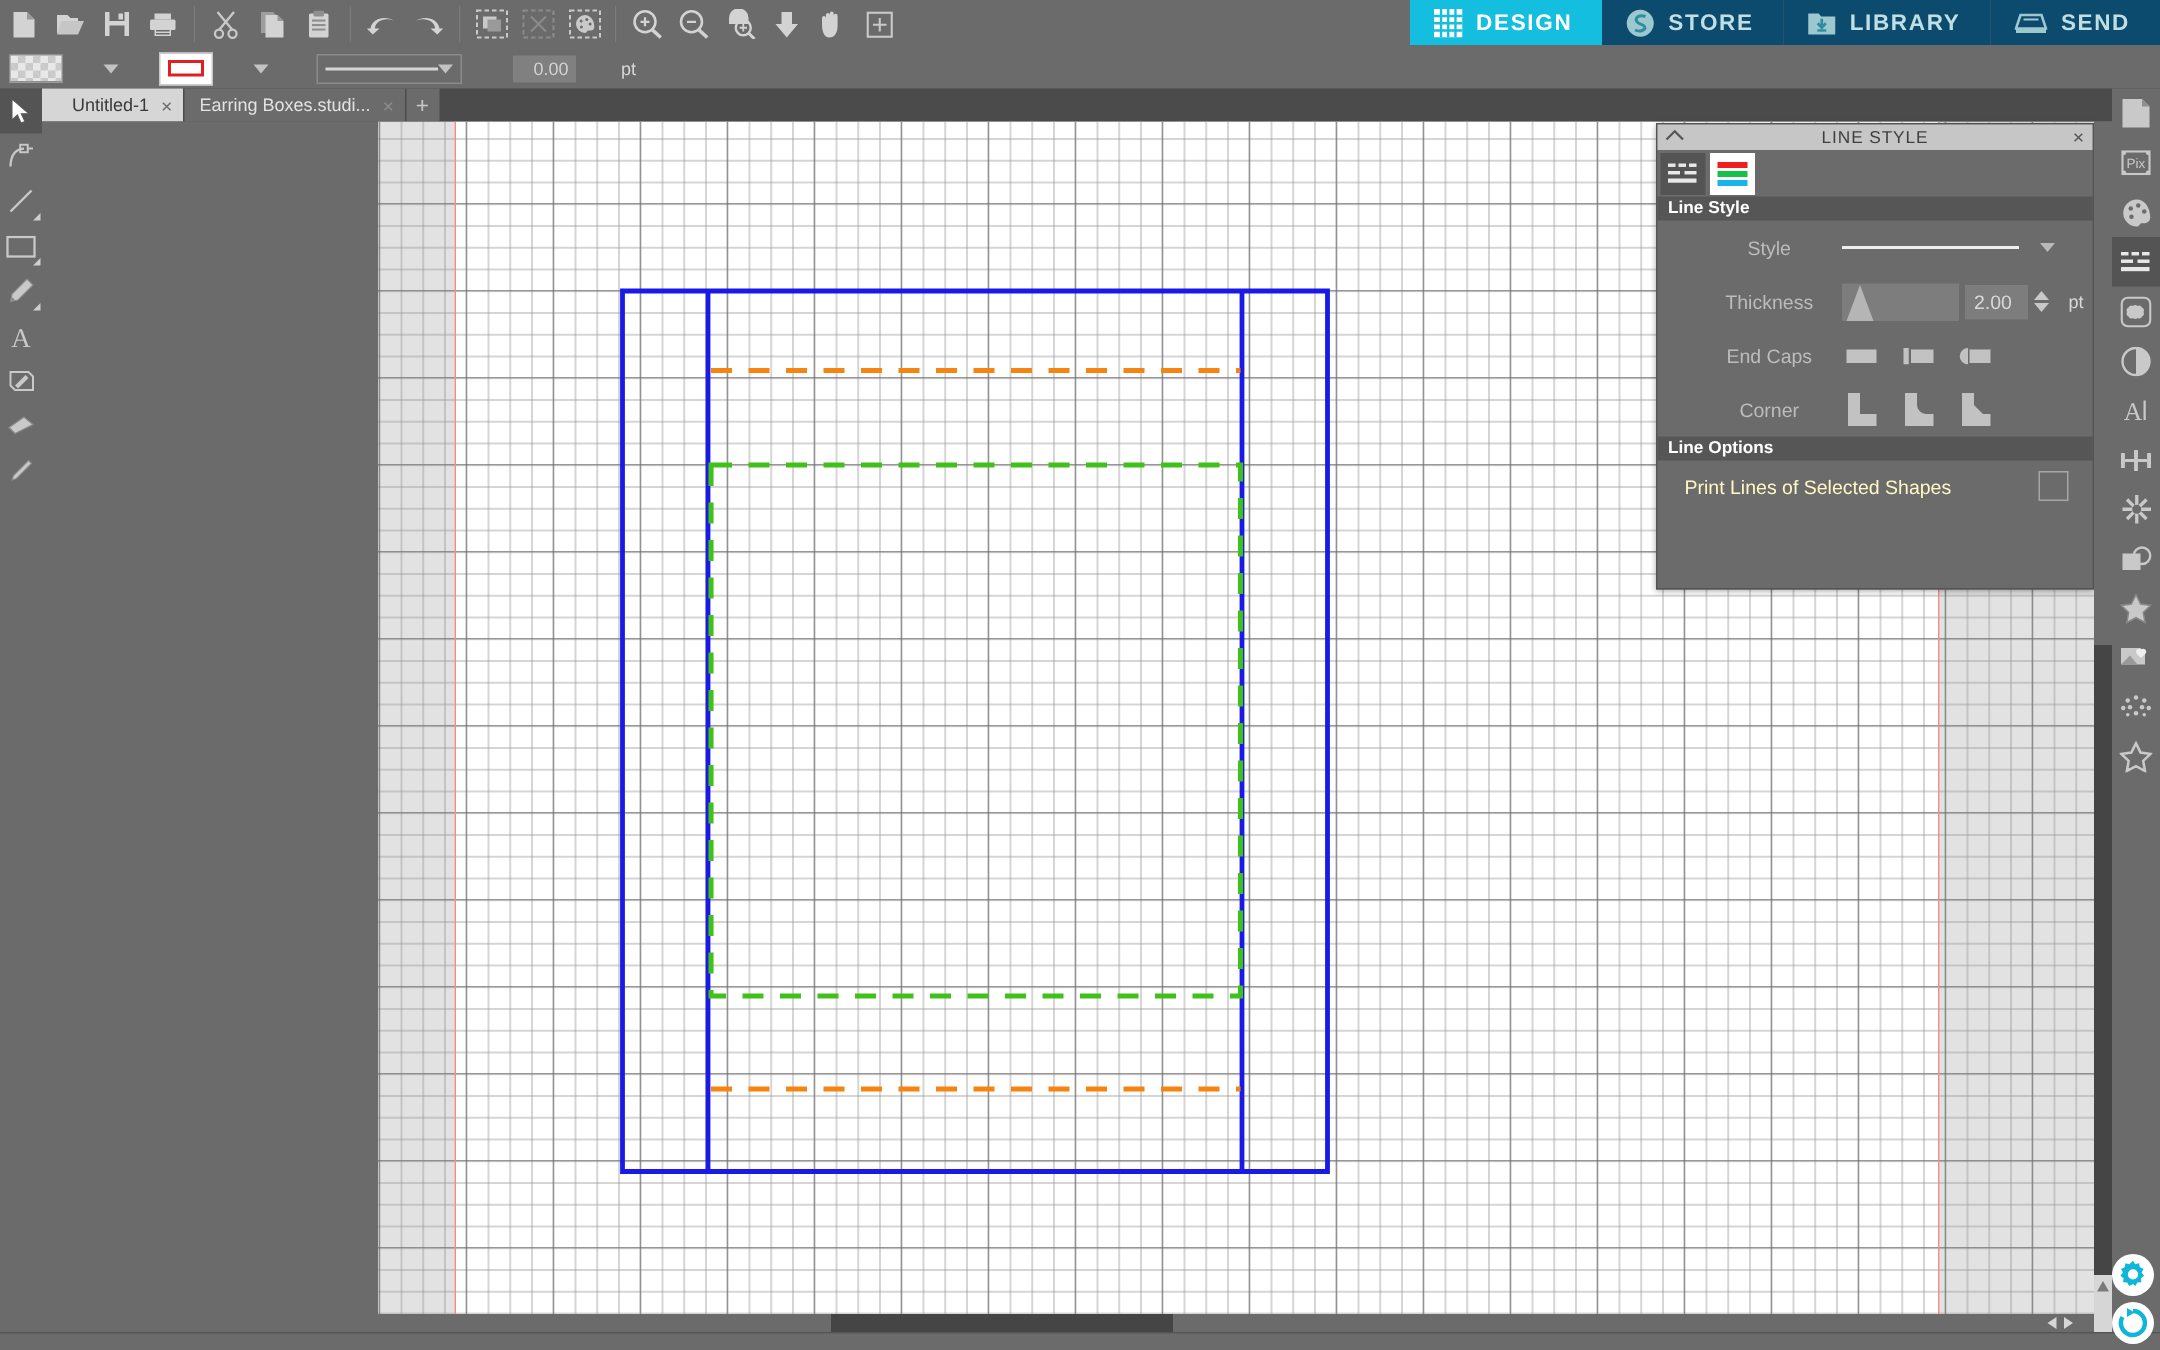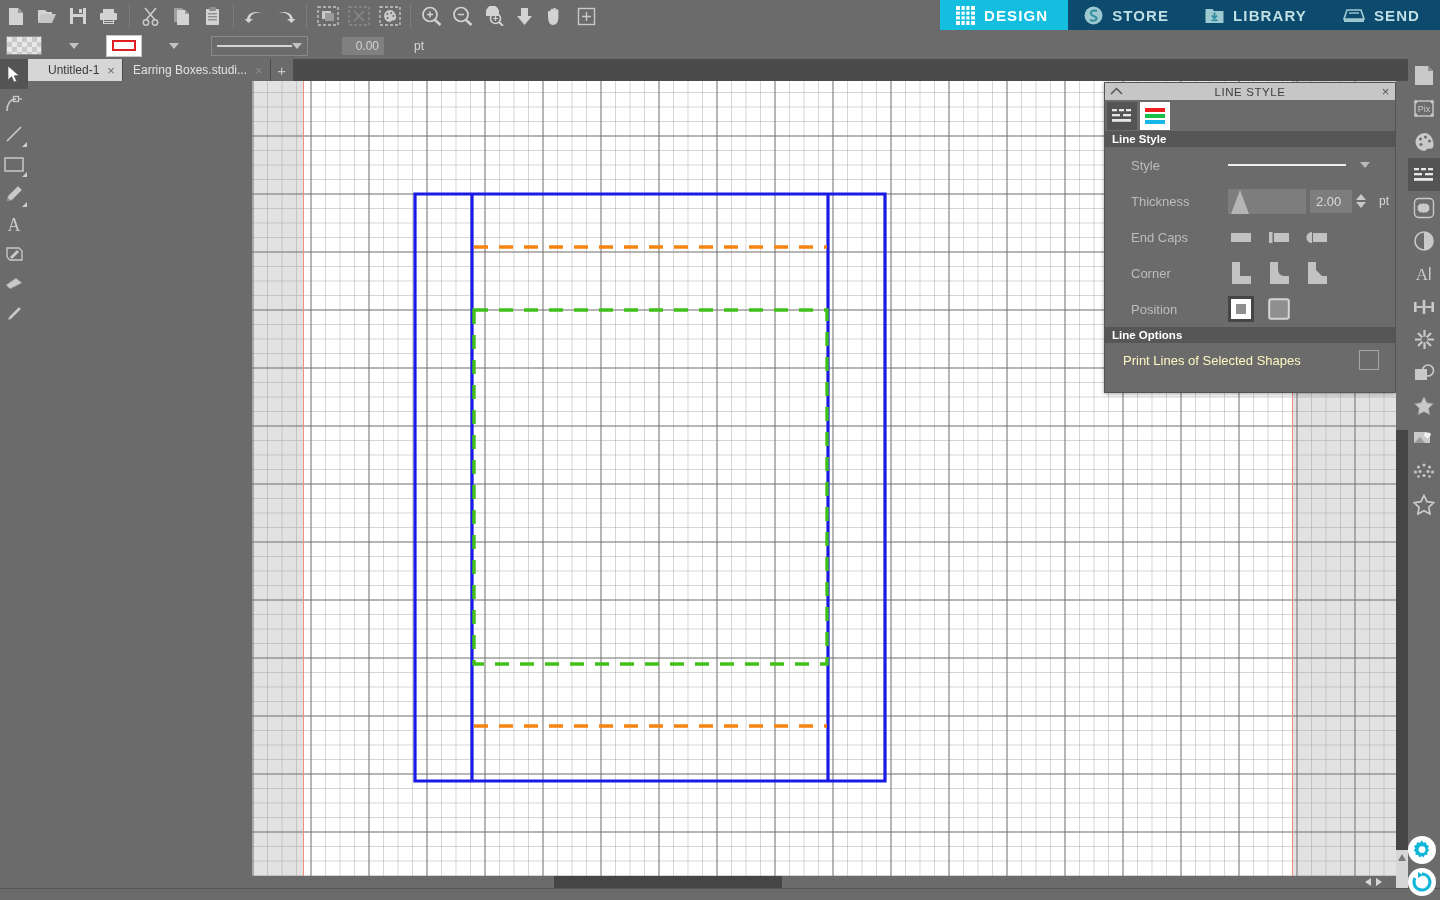--- a/index.html
+++ b/index.html
@@ -3,21 +3,21 @@
 <meta charset="utf-8">
 <style>
   * { box-sizing: border-box; margin: 0; padding: 0; }
   html, body {
     width: 1440px; height: 900px;
     overflow: hidden;
     background: #6b6b6b;
     font-family: "Liberation Sans", sans-serif;
     -webkit-font-smoothing: antialiased;
   }
-  #app { position: relative; width: 1440px; height: 900px; }
+  #app { position: relative; width: 1440px; height: 900px; text-align: center; }
 
   
   .top-toolbar {
     position: absolute; left: 0; top: 0; width: 1440px; height: 32px;
     background: #6b6b6b; display: flex; align-items: center;
   }
   .tbtn {
     width: 31px; height: 32px; display: flex; align-items: center; justify-content: center;
     cursor: pointer;
   }
@@ -738,34 +738,20 @@
             <path d="M3 1 h8 v8 a6 6 0 0 0 6 6 h5 v8 H3z" fill="#c2c2c2"></path>
           </svg>
       </div>
       <div class="icon-opt">
         <svg width="24" height="24" viewBox="0 0 24 24">
             <path d="M3 1 h8 v8 l6 6 h5 v8 H3z" fill="#c2c2c2"></path>
           </svg>
       </div>
     </div>
 
-    <div class="prow">
-      <div class="plabel">Position</div>
-      <div class="icon-opt sel">
-        <svg width="22" height="22" viewBox="0 0 22 22">
-            <rect x="1" y="1" width="20" height="20" fill="#ffffff"></rect>
-            <rect x="6" y="6" width="10" height="10" fill="#8f8f8f"></rect>
-          </svg>
-      </div>
-      <div class="icon-opt">
-        <svg width="22" height="22" viewBox="0 0 22 22">
-            <rect x="1.2" y="1.2" width="19.6" height="19.6" rx="2" fill="#8f8f8f" stroke="#d4d4d4" stroke-width="2"></rect>
-          </svg>
-      </div>
-    </div>
 
     <div class="section-hdr">Line Options</div>
 
     <div class="prow" style="height:34px;padding-left:18px;justify-content:space-between;padding-right:16px">
       <div style="color:#fef9c3;font-size:13px">Print Lines of Selected Shapes</div>
       <div class="opt-checkbox"></div>
     </div>
   </div>
 
   <div class="vscroll">

